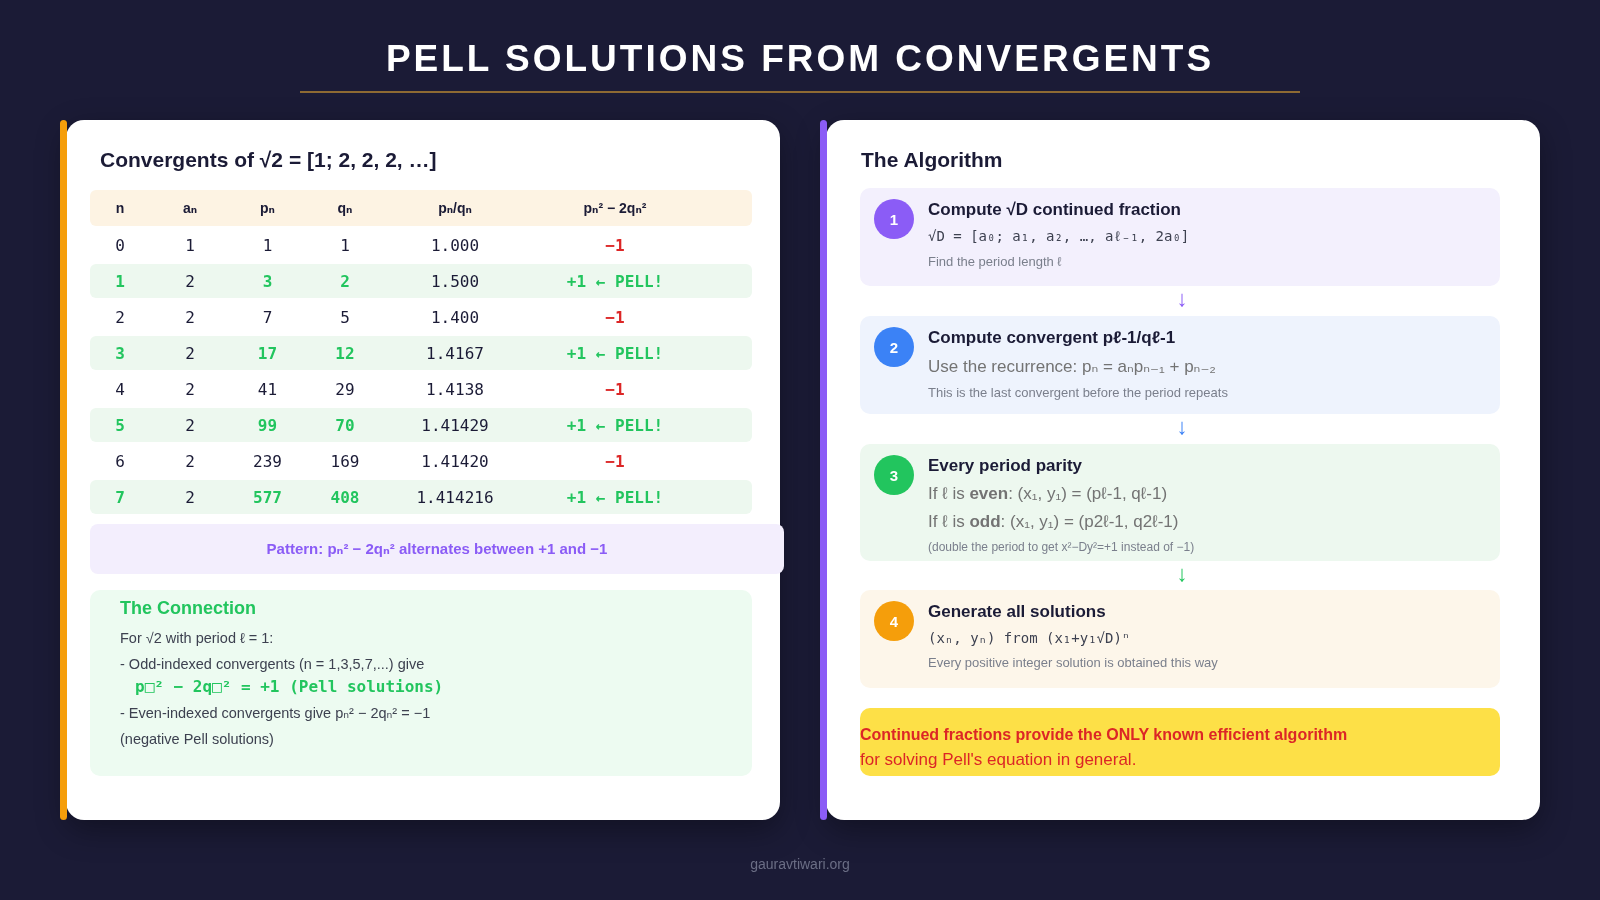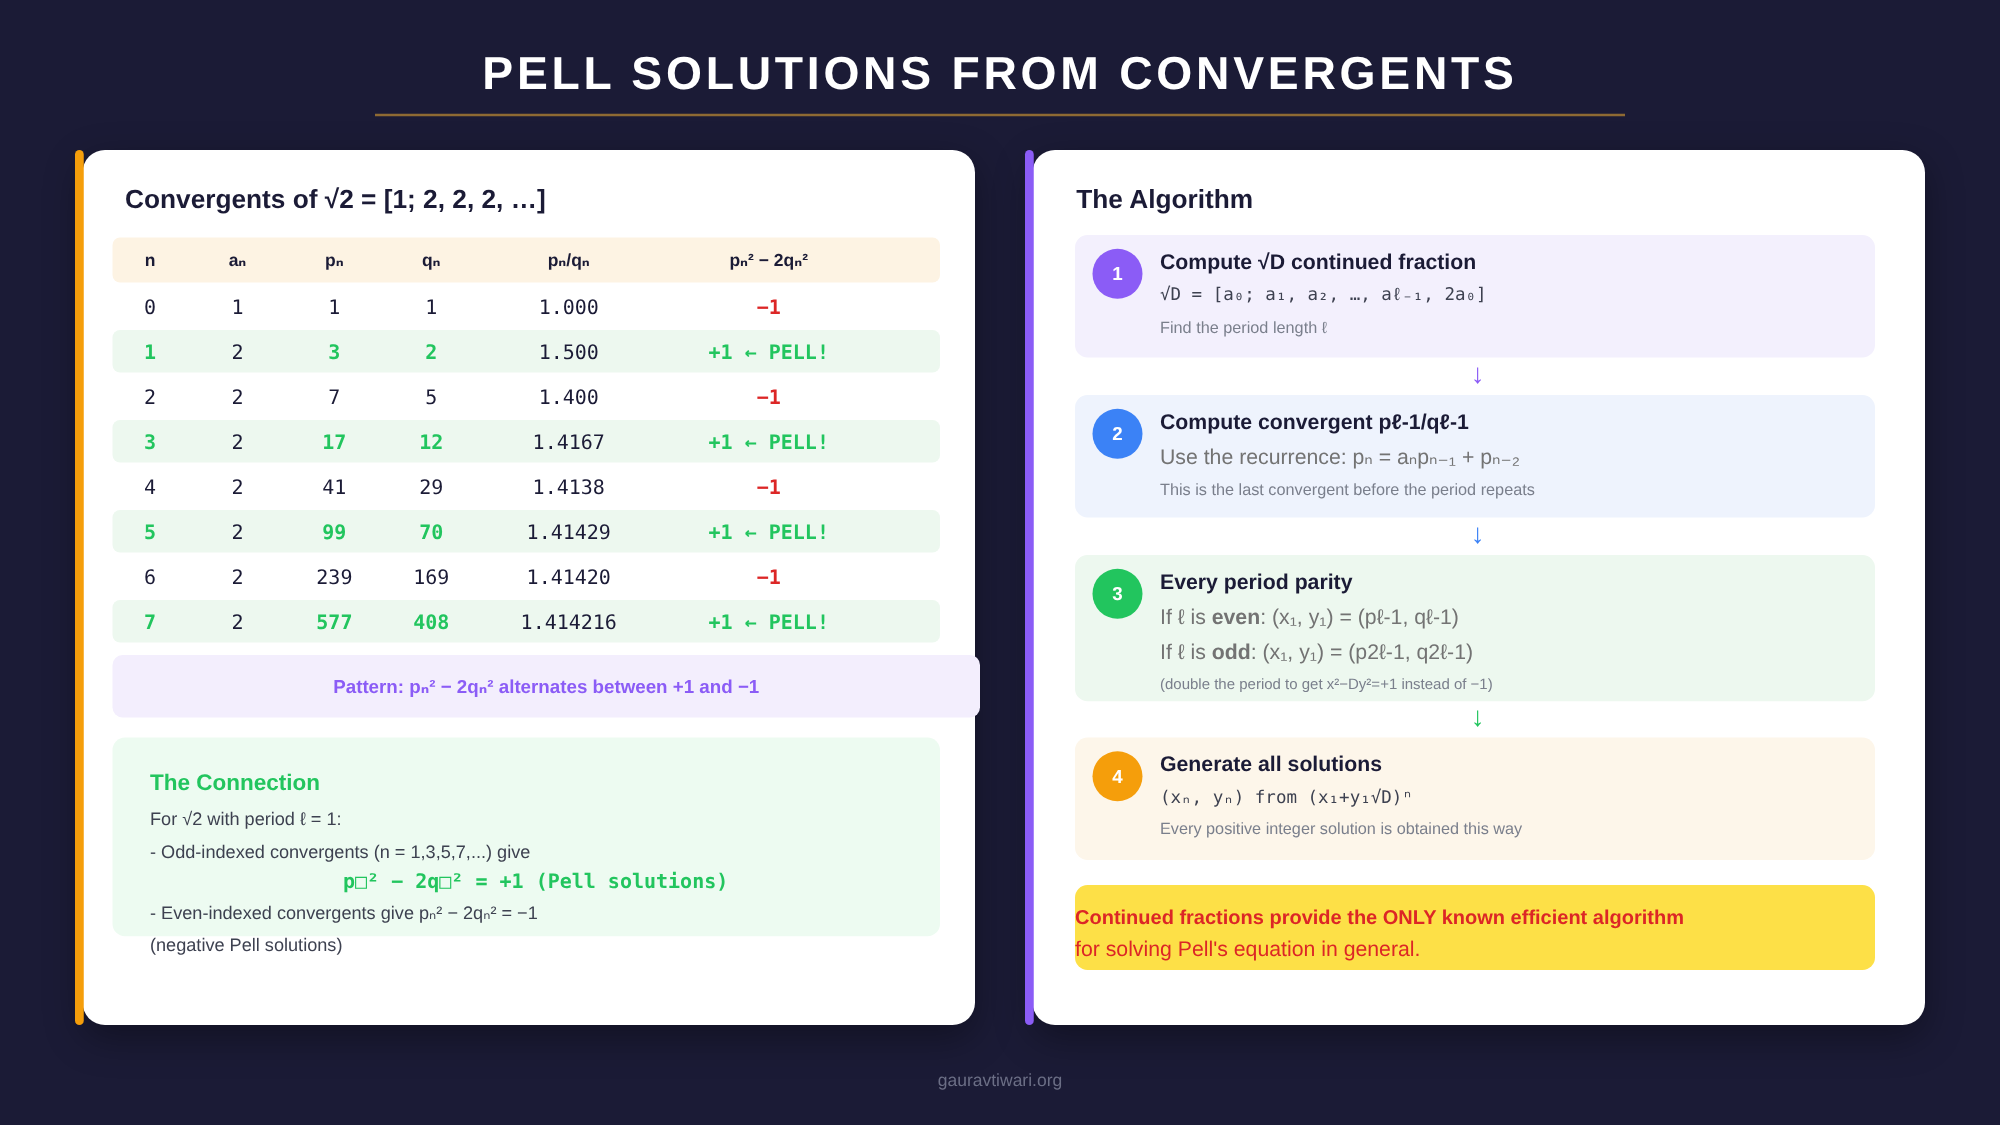--- a/index.html
+++ b/index.html
@@ -64,29 +64,29 @@
   .c-r { width: 140px; text-align: center; }
   .c-d { width: 180px; text-align: center; }
 
   .pattern {
     position: absolute; left: 24px; top: 404px; width: 694px; height: 50px;
     background: #f3eefd; border-radius: 8px;
     display: flex; align-items: center; justify-content: center;
     color: #8b5cf6; font-size: 15px; font-weight: 700;
   }
   .conn {
-    position: absolute; left: 24px; top: 470px; width: 662px; height: 159px;
-    background: #edfbf1; border-radius: 10px; padding: 26px 30px;
+    position: absolute; left: 24px; top: 470px; width: 662px; height: 186px;
+    background: #edfbf1; border-radius: 10px; padding: 8px 30px;
     font-size: 14.5px; color: #3d4150;
   }
   .conn-title { font-size: 18px; font-weight: 700; color: #22c55e; margin-bottom: 10px; }
   .conn-line { margin-bottom: 8px; line-height: 18px; }
   .conn-code {
     font-family: "DejaVu Sans Mono", "Liberation Mono", monospace;
-    color: #22c55e; font-weight: 700; font-size: 16px; margin: -4px 0 8px 15px; text-align: center;
+    color: #22c55e; font-weight: 700; font-size: 16px; margin: -4px 0 8px 15px;
   }
 
   
   .step {
     position: absolute; left: 34px; width: 640px; border-radius: 10px;
     padding: 12px 14px 0 68px;
   }
   .step-num {
     position: absolute; left: 14px; top: 11px; width: 40px; height: 40px;
     border-radius: 50%; color: #fff; font-weight: 700; font-size: 15px;

